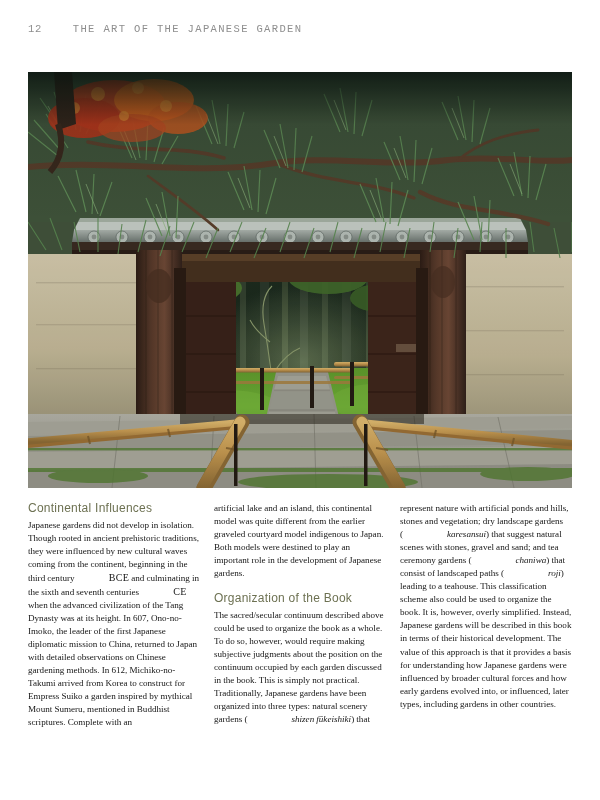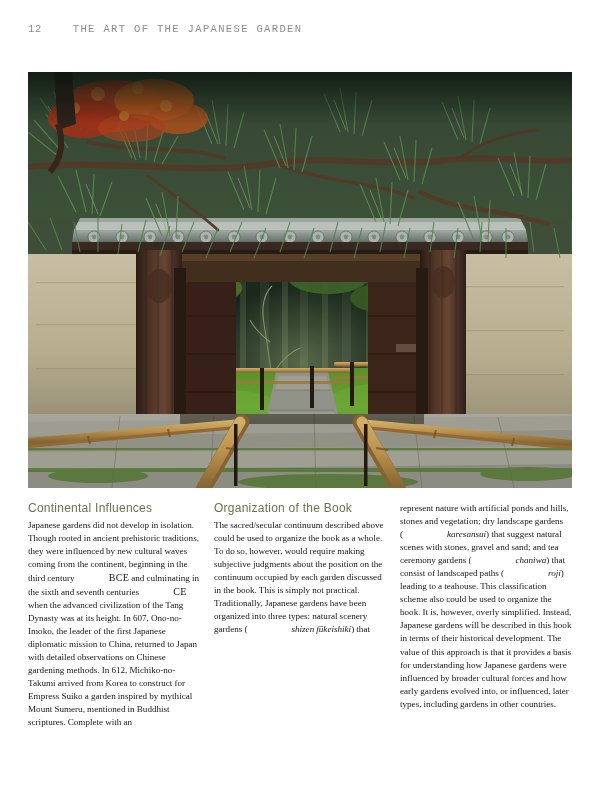--- a/index.html
+++ b/index.html
@@ -47,21 +47,21 @@
   .col{ width:172px; }
   .sub{
     font-family:"Liberation Sans", sans-serif;
     font-size:12px;
     font-weight:400;
     letter-spacing:0.25px;
     color:#6d7152;
     line-height:13px;
     margin-bottom:3.5px;
   }
-  .sub.spaced{ margin-top:0; }
+  .sub.spaced{ margin-top:12px; }
   .para{
     font-size:9.1px;
     line-height:13.05px;
     text-align:left;
     color:#161616;
     -webkit-hyphens:none; hyphens:none;
     word-spacing:-0.15px;
   }
   .para i{ font-style:italic;padding-left:44px; }
   .sc{ font-size:10px; letter-spacing:0.3px;margin-left:32px; }
@@ -433,19 +433,20 @@
   </g>
 </svg>
 </figure>
 
 <div class="columns">
   <div class="col">
     <h2 class="sub" style="color: rgb(109, 113, 82);">Continental Influences</h2>
     <p class="para" style="color: rgb(22, 22, 22);"><span>Japanese gardens did not develop in isolation. Though rooted in ancient prehistoric traditions, they were influenced by new cultural waves coming from the continent, beginning in the third century </span><span class="sc">BCE</span><span> and culminating in the sixth and seventh centuries </span><span class="sc">CE</span><span> when the advanced civilization of the Tang Dynasty was at its height. In 607, Ono-no-Imoko, the leader of the first Japanese diplomatic mission to China, returned to Japan with detailed observations on Chinese gardening methods. In 612, Michiko-no-Takumi arrived from Korea to construct for Empress Suiko a garden inspired by mythical Mount Sumeru, mentioned in Buddhist scriptures. Complete with an</span></p>
   </div>
   <div class="col">
+    <p class="para" style="color: rgb(22, 22, 22);"><span>artificial lake and an island, this continental model was quite different from the earlier graveled courtyard model indigenous to Japan. Both models were destined to play an important role in the development of Japanese gardens.</span></p>
     <h2 class="sub spaced" style="color: rgb(109, 113, 82);">Organization of the Book</h2>
     <p class="para" style="color: rgb(22, 22, 22);"><span>The sacred/secular continuum described above could be used to organize the book as a whole. To do so, however, would require making subjective judgments about the position on the continuum occupied by each garden discussed in the book. This is simply not practical. Traditionally, Japanese gardens have been organized into three types: natural scenery gardens (</span><i>shizen fūkeishiki</i><span>) that</span></p>
   </div>
   <div class="col">
     <p class="para" style="color: rgb(22, 22, 22);"><span>represent nature with artificial ponds and hills, stones and vegetation; dry landscape gardens (</span><i>karesansui</i><span>) that suggest natural scenes with stones, gravel and sand; and tea ceremony gardens (</span><i>chaniwa</i><span>) that consist of landscaped paths (</span><i>roji</i><span>) leading to a teahouse. This classification scheme also could be used to organize the book. It is, however, overly simplified. Instead, Japanese gardens will be described in this book in terms of their historical development. The value of this approach is that it provides a basis for understanding how Japanese gardens were influenced by broader cultural forces and how early gardens evolved into, or influenced, later types, including gardens in other countries.</span></p>
   </div>
 </div>
 
 </body></html>

